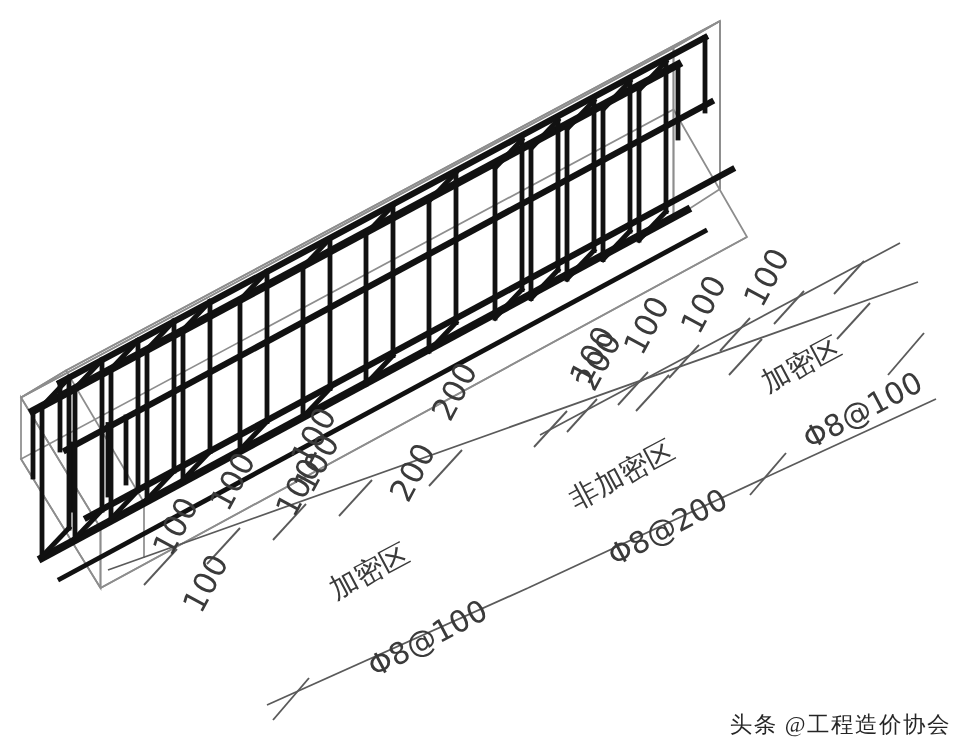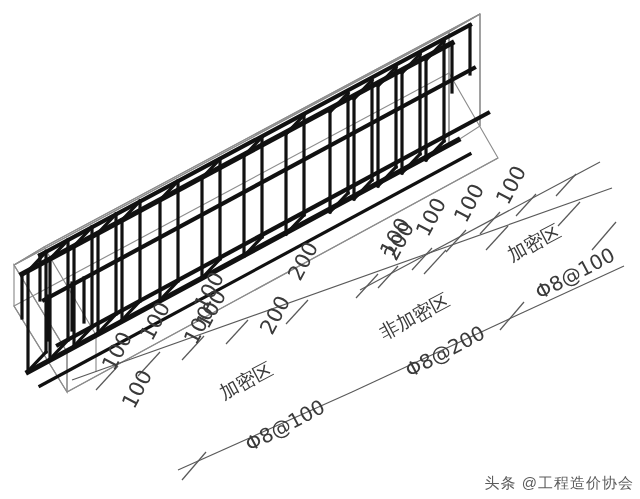--- a/index.html
+++ b/index.html
@@ -10,24 +10,24 @@
     overflow:hidden;
     position:relative;
   }
   #stage{position:absolute;left:0;top:0;width:640px;height:499px;}
   svg#drawing{position:absolute;left:0;top:0;width:640px;height:499px;display:block;}
 
   .watermark{
     position:absolute;
     right:6px;bottom:6px;
     font-size:15px;
-    color:#404040;
+    color:#000000;
     letter-spacing:1px;
     white-space:nowrap;
-    font-family:Liberation Sans, sans-serif;
+    font-family:Liberation Serif, serif;
     opacity:.85;
   }
 </style>
 </head>
 <body>
 
 <div id="stage">
 
   <svg id="drawing" viewBox="0 0 640 499" xmlns="http://www.w3.org/2000/svg">
 

